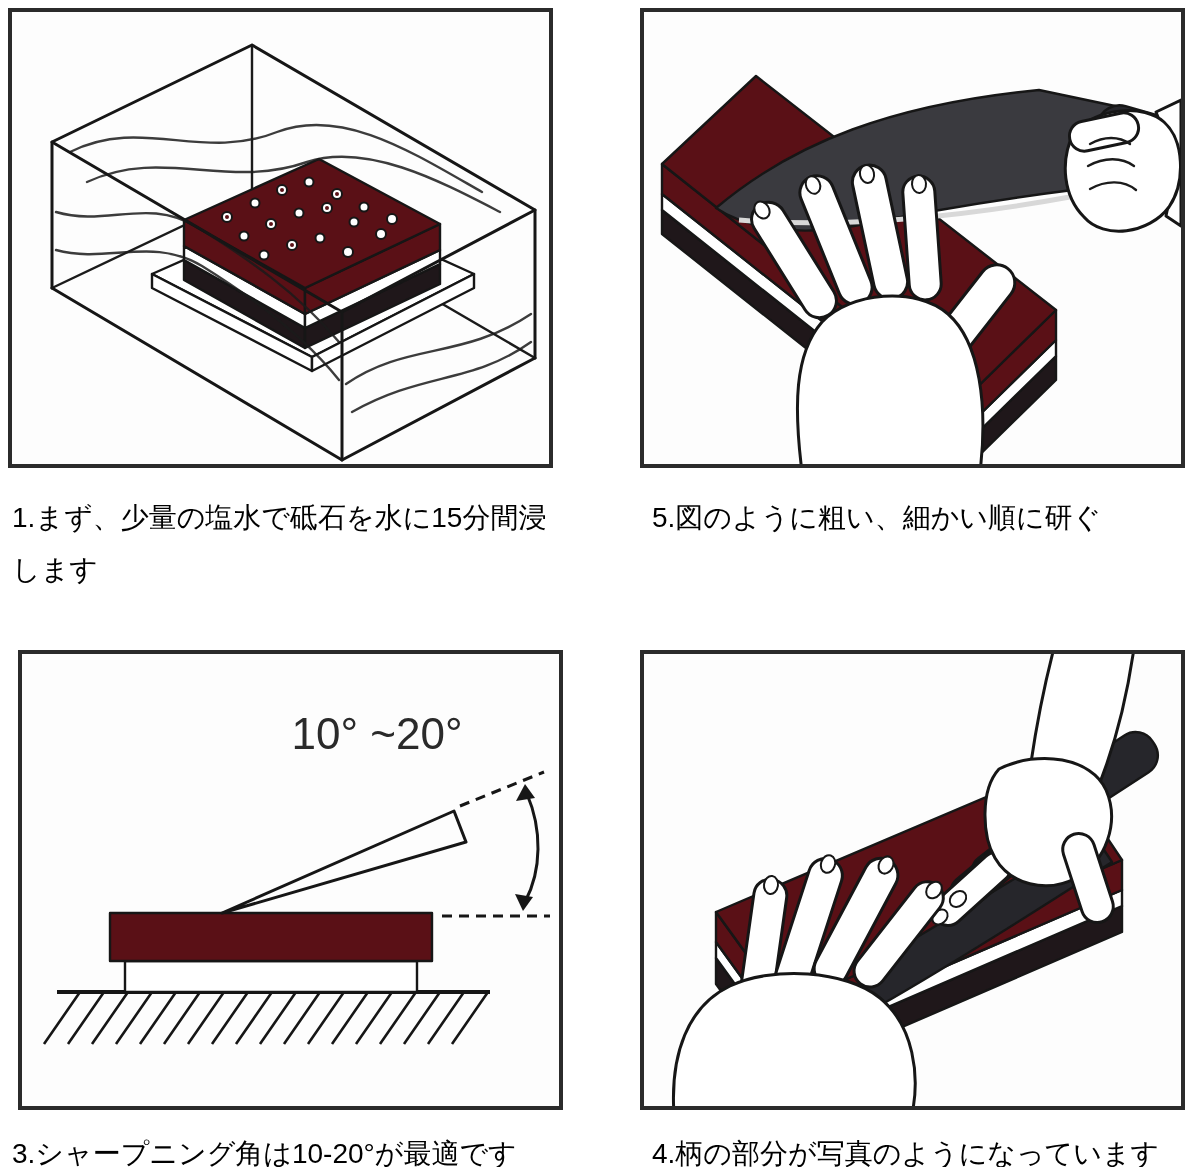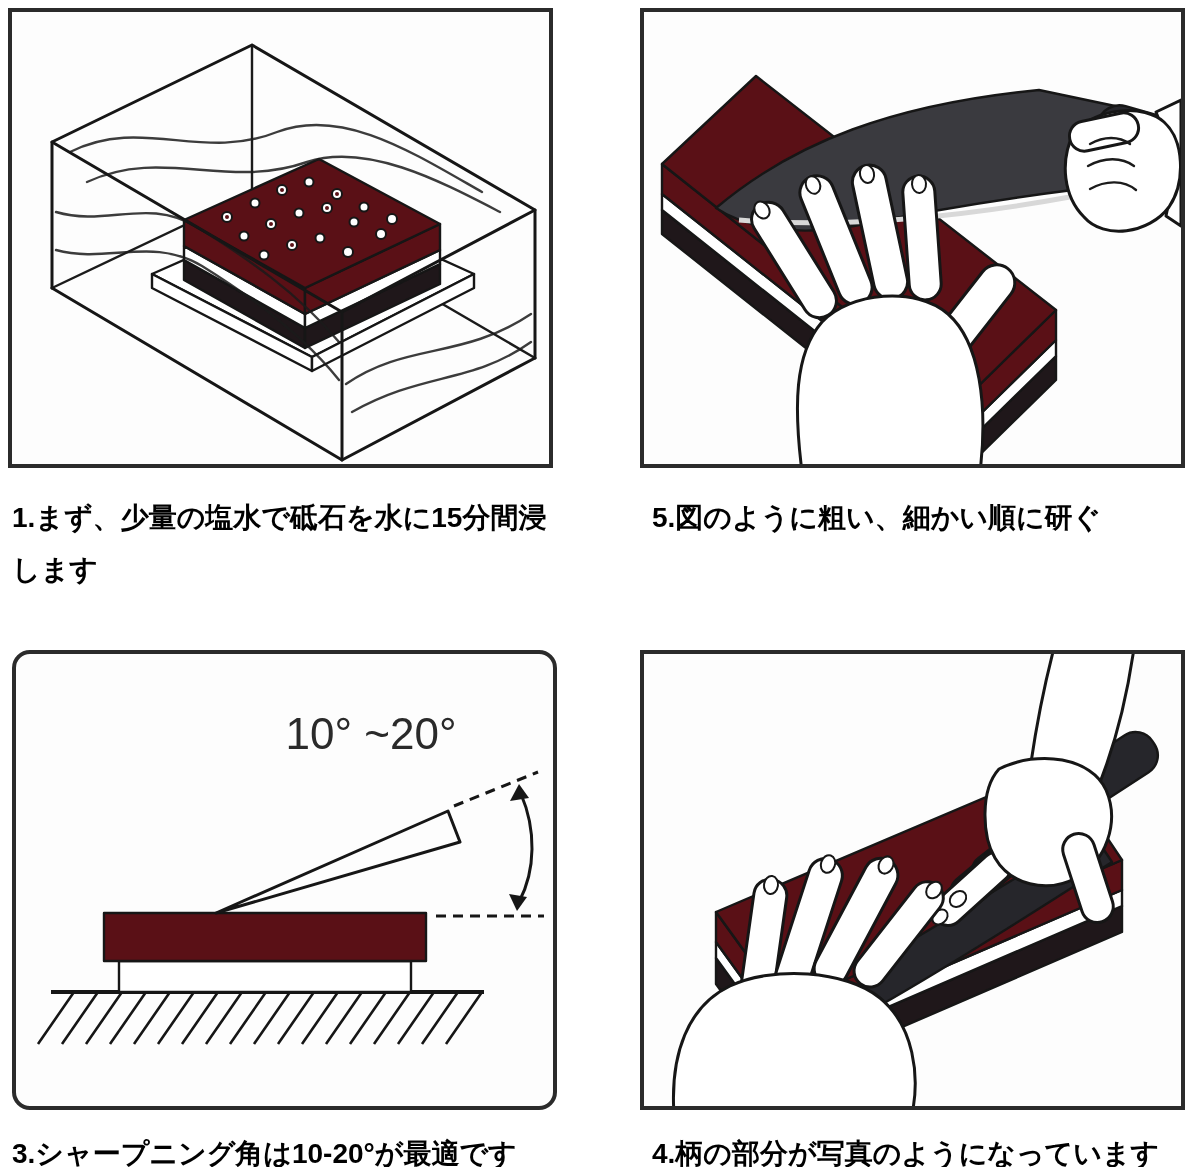--- a/index.html
+++ b/index.html
@@ -1,24 +1,24 @@
 <!DOCTYPE html>
 <html><head>
 <meta charset="utf-8">
 <style>
   html,body{margin:0;padding:0;background:#ffffff;}
   .sheet{position:relative;width:1200px;height:1167px;background:#ffffff;overflow:hidden;
          font-family:"Liberation Sans","DejaVu Sans",sans-serif;color:#000;}
   .frame{position:absolute;width:545px;height:460px;border:4px solid #2b2b2b;background:#fdfdfd;box-sizing:border-box;overflow:hidden;}
   .f1{left:8px;top:8px;}
   .f2{left:640px;top:8px;}
-  .f3{left:12px;top:650px;border-radius:18px;}
+  .f3{left:18px;top:650px;}
   .f4{left:640px;top:650px;}
   .frame svg{display:block;width:100%;height:100%;}
-  .caption{position:absolute;font-size:28px;font-weight:700;line-height:1.85;color:#000;}
+  .caption{position:absolute;font-size:28px;font-weight:400;line-height:1.85;color:#000;}
   .cap1{left:12px;top:492px;width:552px;}
   .cap2{left:652px;top:492px;width:540px;}
   .cap3{left:12px;top:1128px;width:552px;}
   .cap4{left:652px;top:1128px;width:540px;}
   
   .ln{stroke:#161616;stroke-width:3;fill:none;stroke-linecap:round;stroke-linejoin:round;}
   .thin{stroke:#1b1b1b;stroke-width:2.4;fill:none;stroke-linecap:round;}
   .maroon{fill:#5a1016;stroke:#161616;stroke-width:2.4;stroke-linejoin:round;}
   .darklayer{fill:#1f171a;stroke:#161616;stroke-width:2.4;stroke-linejoin:round;}
   .whitefill{fill:#ffffff;stroke:#161616;stroke-width:2.4;stroke-linejoin:round;}

